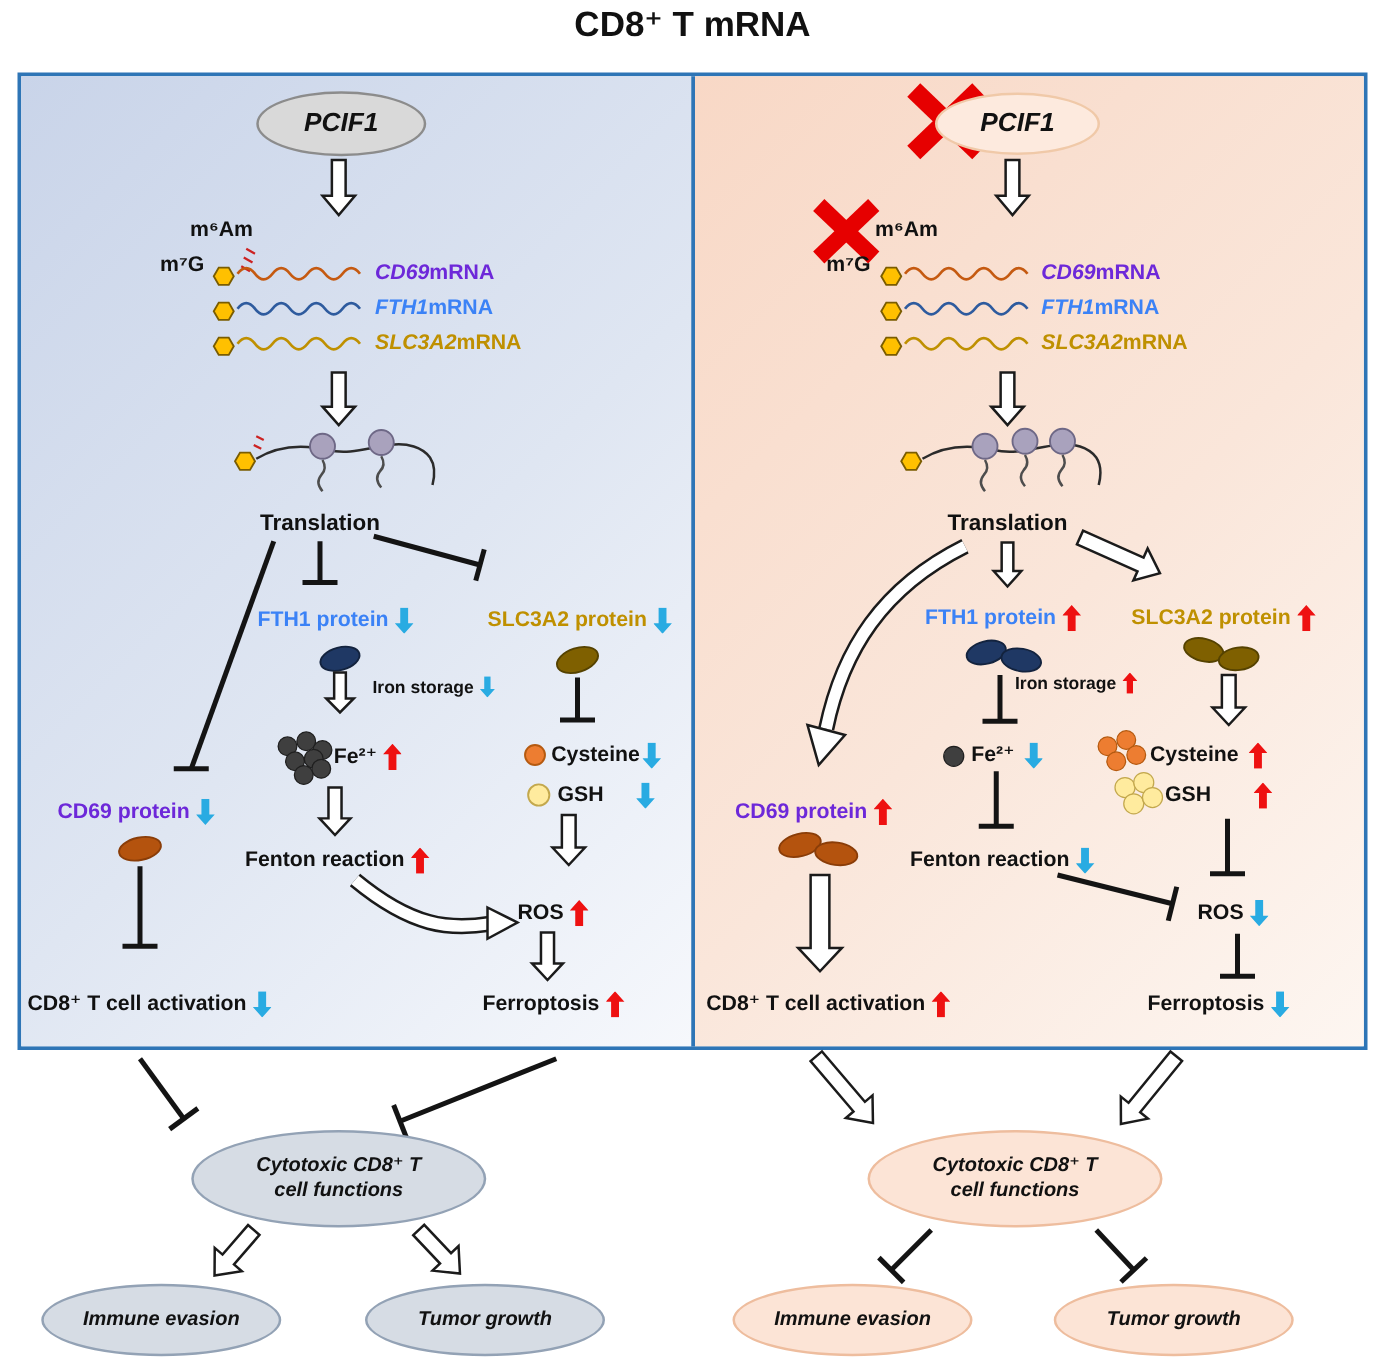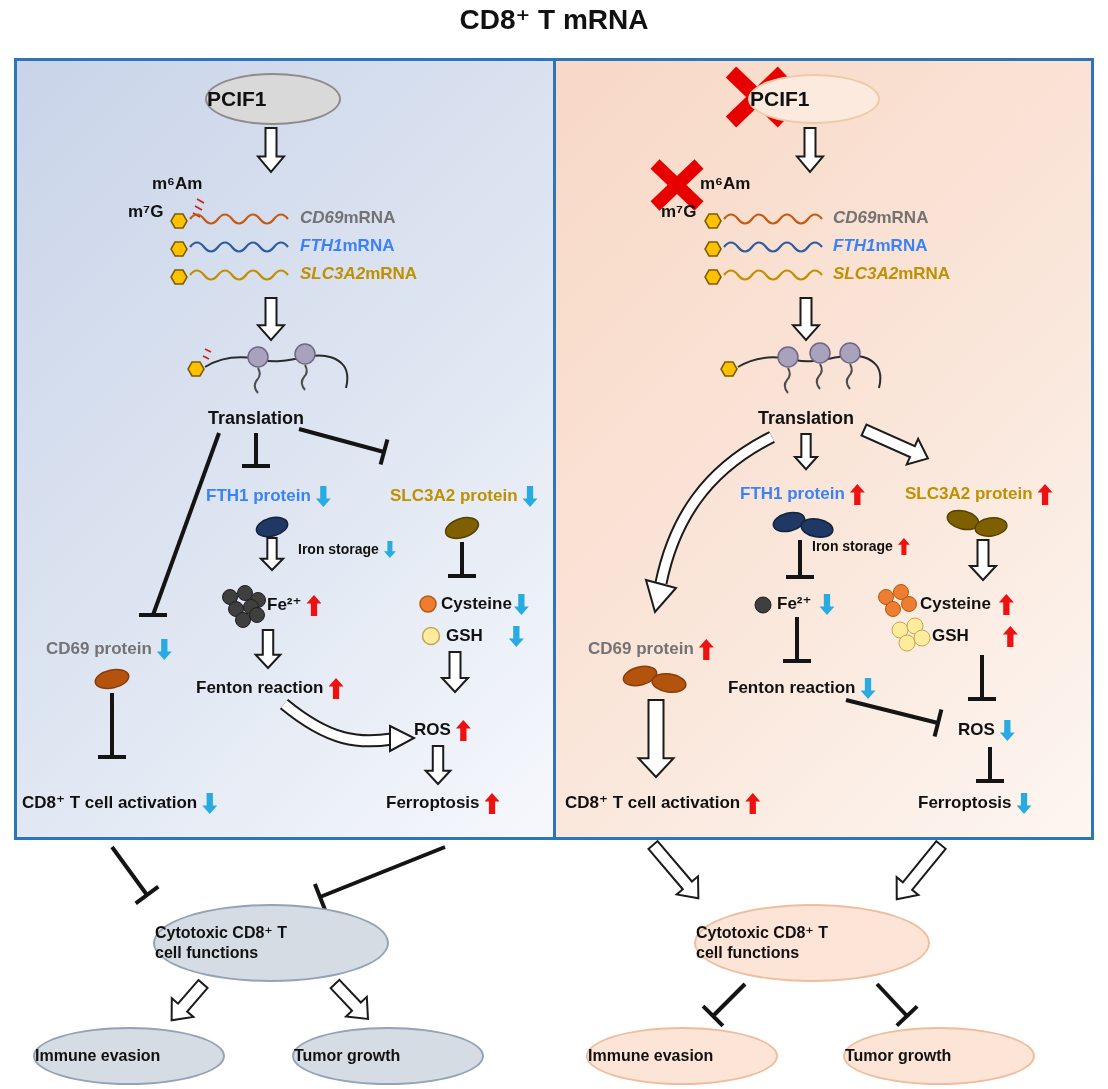--- a/index.html
+++ b/index.html
@@ -10,35 +10,35 @@
   #mainbox{position:absolute;left:14px;top:58px;width:1074px;height:776px;
            border:3px solid #2e75b6;display:flex;z-index:0;}
   .panel{width:50%;height:100%;}
   #left-panel{background:linear-gradient(135deg,#c9d4e9 0%,#dfe6f2 55%,#f6f8fc 100%);}
   #right-panel{background:linear-gradient(135deg,#f8d8c6 0%,#fae6da 55%,#fdf6f1 100%);
                border-left:3px solid #2e75b6;}
   svg#gfx{position:absolute;left:0;top:0;z-index:1;pointer-events:none;}
   .lbl{position:absolute;z-index:2;font-weight:700;font-size:17px;color:#111;
        white-space:nowrap;line-height:1.1;display:flex;align-items:center;}
   .sm{font-size:14px;}
-  .c-orange{color:#737373;}
+  .c-orange{color:#6d28d9;}
   .c-blue{color:#3b82f6;}
   .c-gold{color:#bf9000;}
   .gene{font-style:italic;}
   .t{display:inline-block;width:15px;height:21px;margin-left:5px;flex:0 0 auto;}
   .t::before{content:"";display:block;width:100%;height:100%;}
   .t.up::before{background:#ee1111;
      clip-path:polygon(50% 0,100% 40%,71% 40%,71% 100%,29% 100%,29% 40%,0 40%);}
   .t.down::before{background:#29abe2;
      clip-path:polygon(50% 100%,100% 60%,71% 60%,71% 0,29% 0,29% 60%,0 60%);}
   .t.tsm{width:12px;height:17px;}
   .ml2{margin-left:2px;}.ml8{margin-left:8px;}.ml26{margin-left:26px;}.ml34{margin-left:34px;}
   .ell{position:absolute;z-index:2;border-radius:50%;display:flex;flex-direction:column;
-       align-items:flex-start;justify-content:center;text-align:center;font-weight:700;
-       color:#111;line-height:1.25;}
+       align-items:center;justify-content:center;text-align:center;font-weight:700;
+       color:#111;line-height:1.25;font-style:italic;}
   .ell.gray{background:#d9d9d9;border:2.5px solid #8c8c8c;}
   .ell.peach{background:#fdeade;border:2.5px solid #f0c9a8;}
   .ell.blgray{background:#d6dce4;border:2px solid #93a2b5;}
   .ell.brpeach{background:#fce4d6;border:2px solid #eebd9e;}
   .big{font-size:21px;}
   .tbar line{stroke:#141414;stroke-width:4;}
   .wave{fill:none;stroke-width:2.2;}
   .riboline{fill:none;stroke:#2b2b2b;stroke-width:2;}
   .squig{fill:none;stroke:#4d4d4d;stroke-width:2;}
   .redx{stroke:#e60000;}

